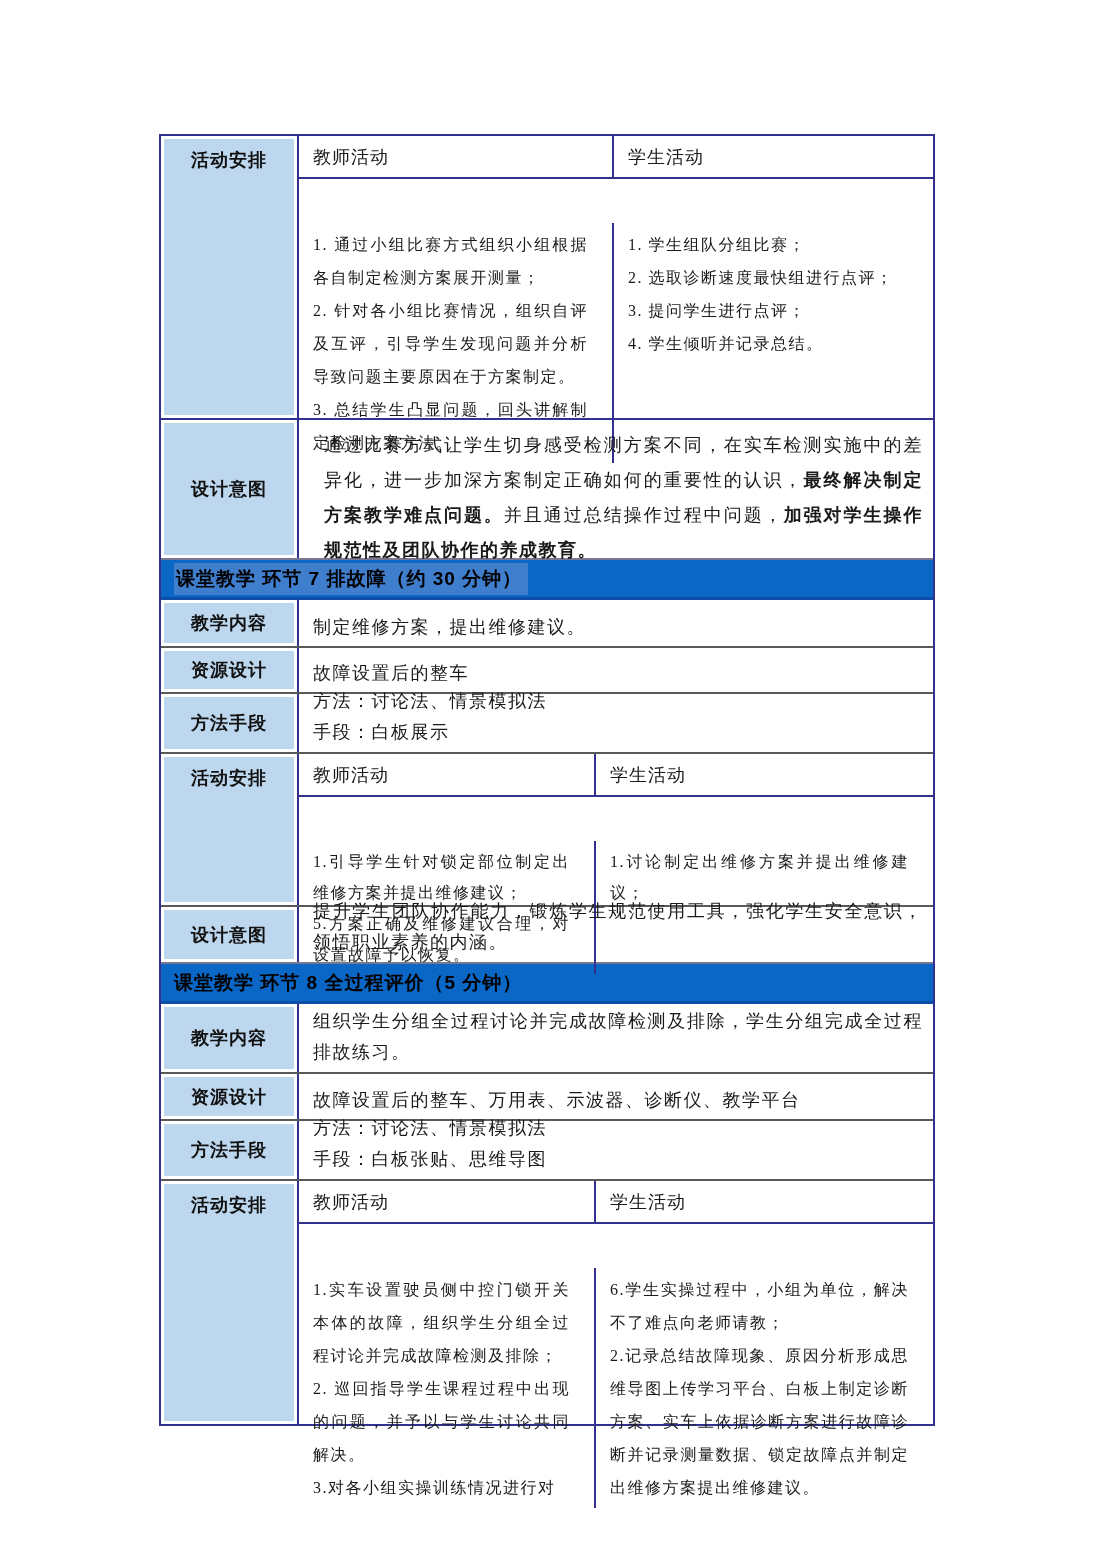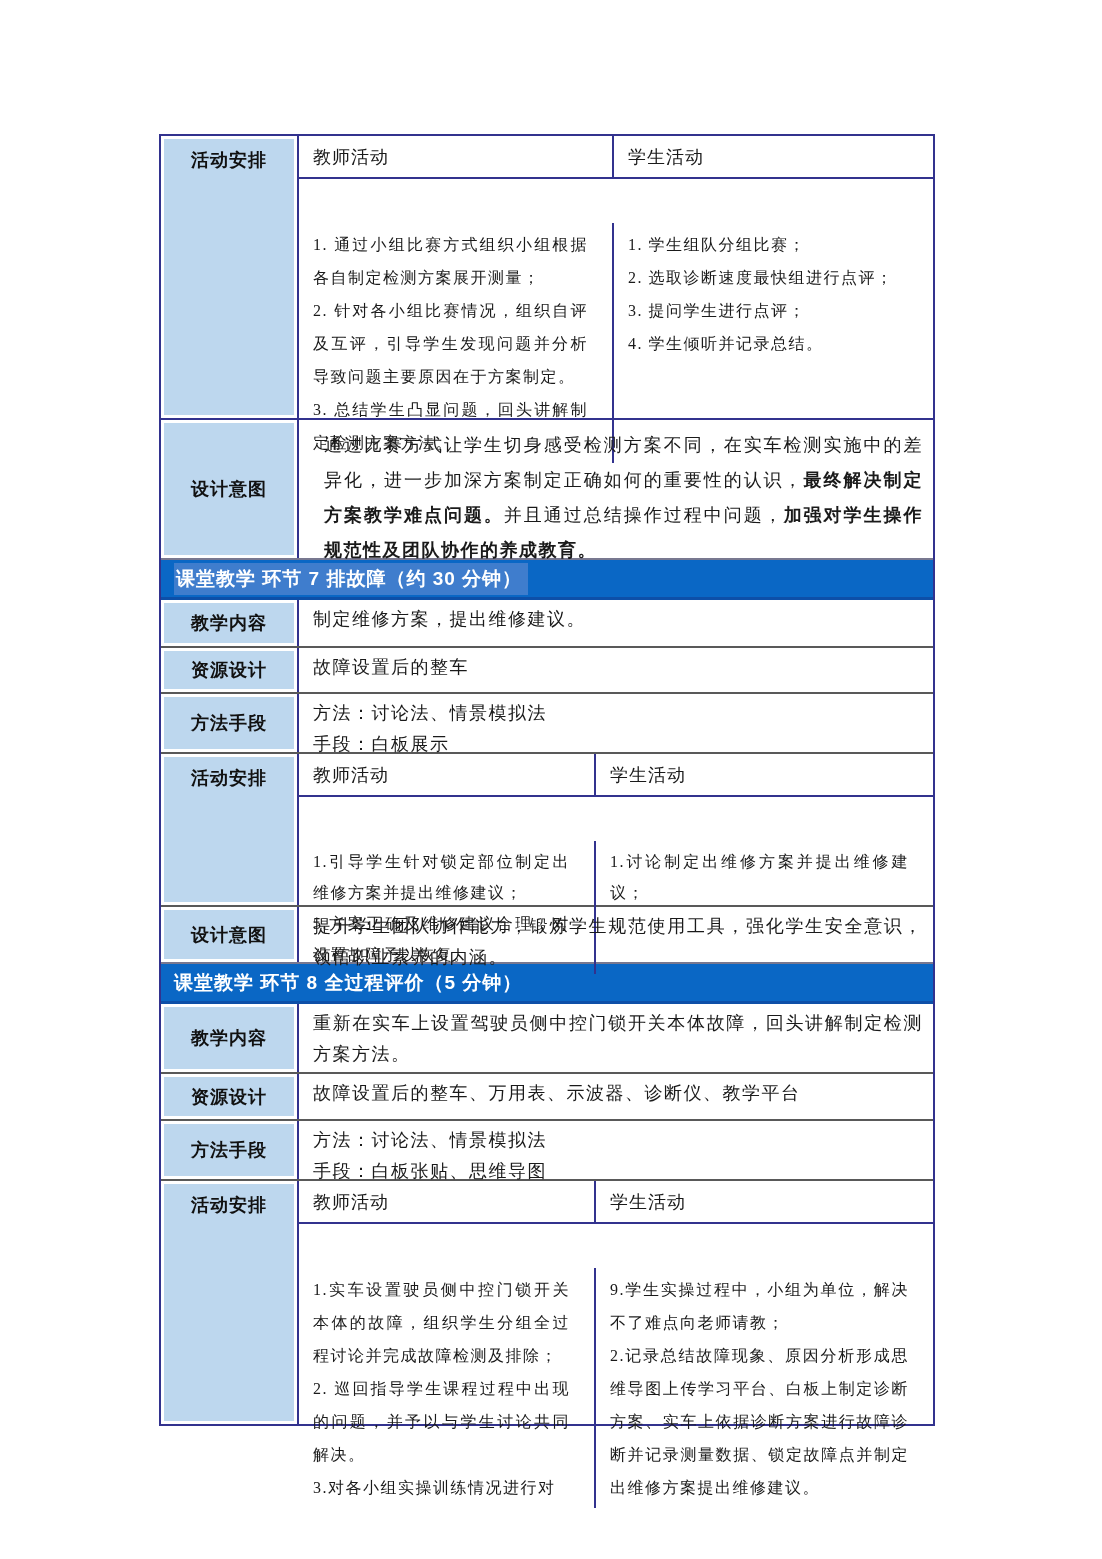--- a/index.html
+++ b/index.html
@@ -21,21 +21,21 @@
     border-right:2px solid #32328e;
     display:flex; align-items:center; justify-content:center;
     font-family:"Liberation Sans", sans-serif; font-weight:bold; font-size:18px;
     color:#111; letter-spacing:1px;
   }
   .label-top { align-items:flex-start; padding-top:12px; }
 
   
   .content-cell {
     flex:1; padding:4px 10px 4px 14px; display:flex; flex-direction:column;
-    justify-content:flex-start; font-size:18px; letter-spacing:1.5px; line-height:30px;
+    justify-content:flex-end; font-size:18px; letter-spacing:1.5px; line-height:30px;
   }
   .content-cell p { margin:0; text-align:justify; }
 
   
   .act-right { flex:1; display:flex; flex-direction:column;gap:44px; }
   .act-head { height:43px; display:flex; border-bottom:2px solid #32328e; flex:0 0 43px; }
   .act-body { flex:1; display:flex; }
   .act-cell {
     padding:5px 24px 4px 14px; font-size:16px; letter-spacing:1.5px;
     display:block;
@@ -64,21 +64,21 @@
   
   .lh33 p { line-height:33px; }
   .lh35 p { line-height:35px; }
   .lh31 p { line-height:31px; }
 
   .design-cell { padding:8px 10px 4px 25px; justify-content:flex-start; }
   .bold-seg { font-weight:bold; }
 
   
   .banner {
-    height:40px; background:#0a67c5; color:#ffffff;
+    height:40px; background:#0a67c5; color:#000000;
     border-bottom:3px solid #0d4fa8;
     display:flex; align-items:center; padding-left:13px;
     font-family:"Liberation Sans", sans-serif; font-weight:bold; font-size:19px;
     letter-spacing:1px;
   }
   .banner .hl { background:#3f7dcd; padding:3px 6px 3px 2px; }
 </style>
 </head>
 <body>
 
@@ -167,21 +167,21 @@
       </div>
     </div>
 
     <div class="row r-ban banner">
       <span>课堂教学 环节 8 全过程评价（5 分钟）</span>
     </div>
 
     <div class="row r-cont8">
       <div class="label-col">教学内容</div>
       <div class="content-cell lh31">
-        <p>重新在实车上设置驾驶员侧中控门锁开关本体故障，回头讲解制定检测方案方法。</p>
+        <p>组织学生分组全过程讨论并完成故障检测及排除，学生分组完成全过程排故练习。</p>
       </div>
     </div>
 
     <div class="row r-res8">
       <div class="label-col">资源设计</div>
       <div class="content-cell">
         <p>故障设置后的整车、万用表、示波器、诊断仪、教学平台</p>
       </div>
     </div>
 
@@ -200,21 +200,21 @@
           <div class="head-cell w78 v-div">教师活动</div>
           <div class="head-cell grow">学生活动</div>
         </div>
         <div class="act-body lh33">
           <div class="act-cell w78 v-div">
             <p>1.实车设置驶员侧中控门锁开关本体的故障，组织学生分组全过程讨论并完成故障检测及排除；</p>
             <p>2. 巡回指导学生课程过程中出现的问题，并予以与学生讨论共同解决。</p>
             <p>3.对各小组实操训练情况进行对</p>
           </div>
           <div class="act-cell grow">
-            <p>9.学生实操过程中，小组为单位，解决不了难点向老师请教；</p>
+            <p>6.学生实操过程中，小组为单位，解决不了难点向老师请教；</p>
             <p>2.记录总结故障现象、原因分析形成思维导图上传学习平台、白板上制定诊断方案、实车上依据诊断方案进行故障诊断并记录测量数据、锁定故障点并制定出维修方案提出维修建议。</p>
           </div>
         </div>
       </div>
     </div>
 
   </div>
 </div>
 
 </body></html>

